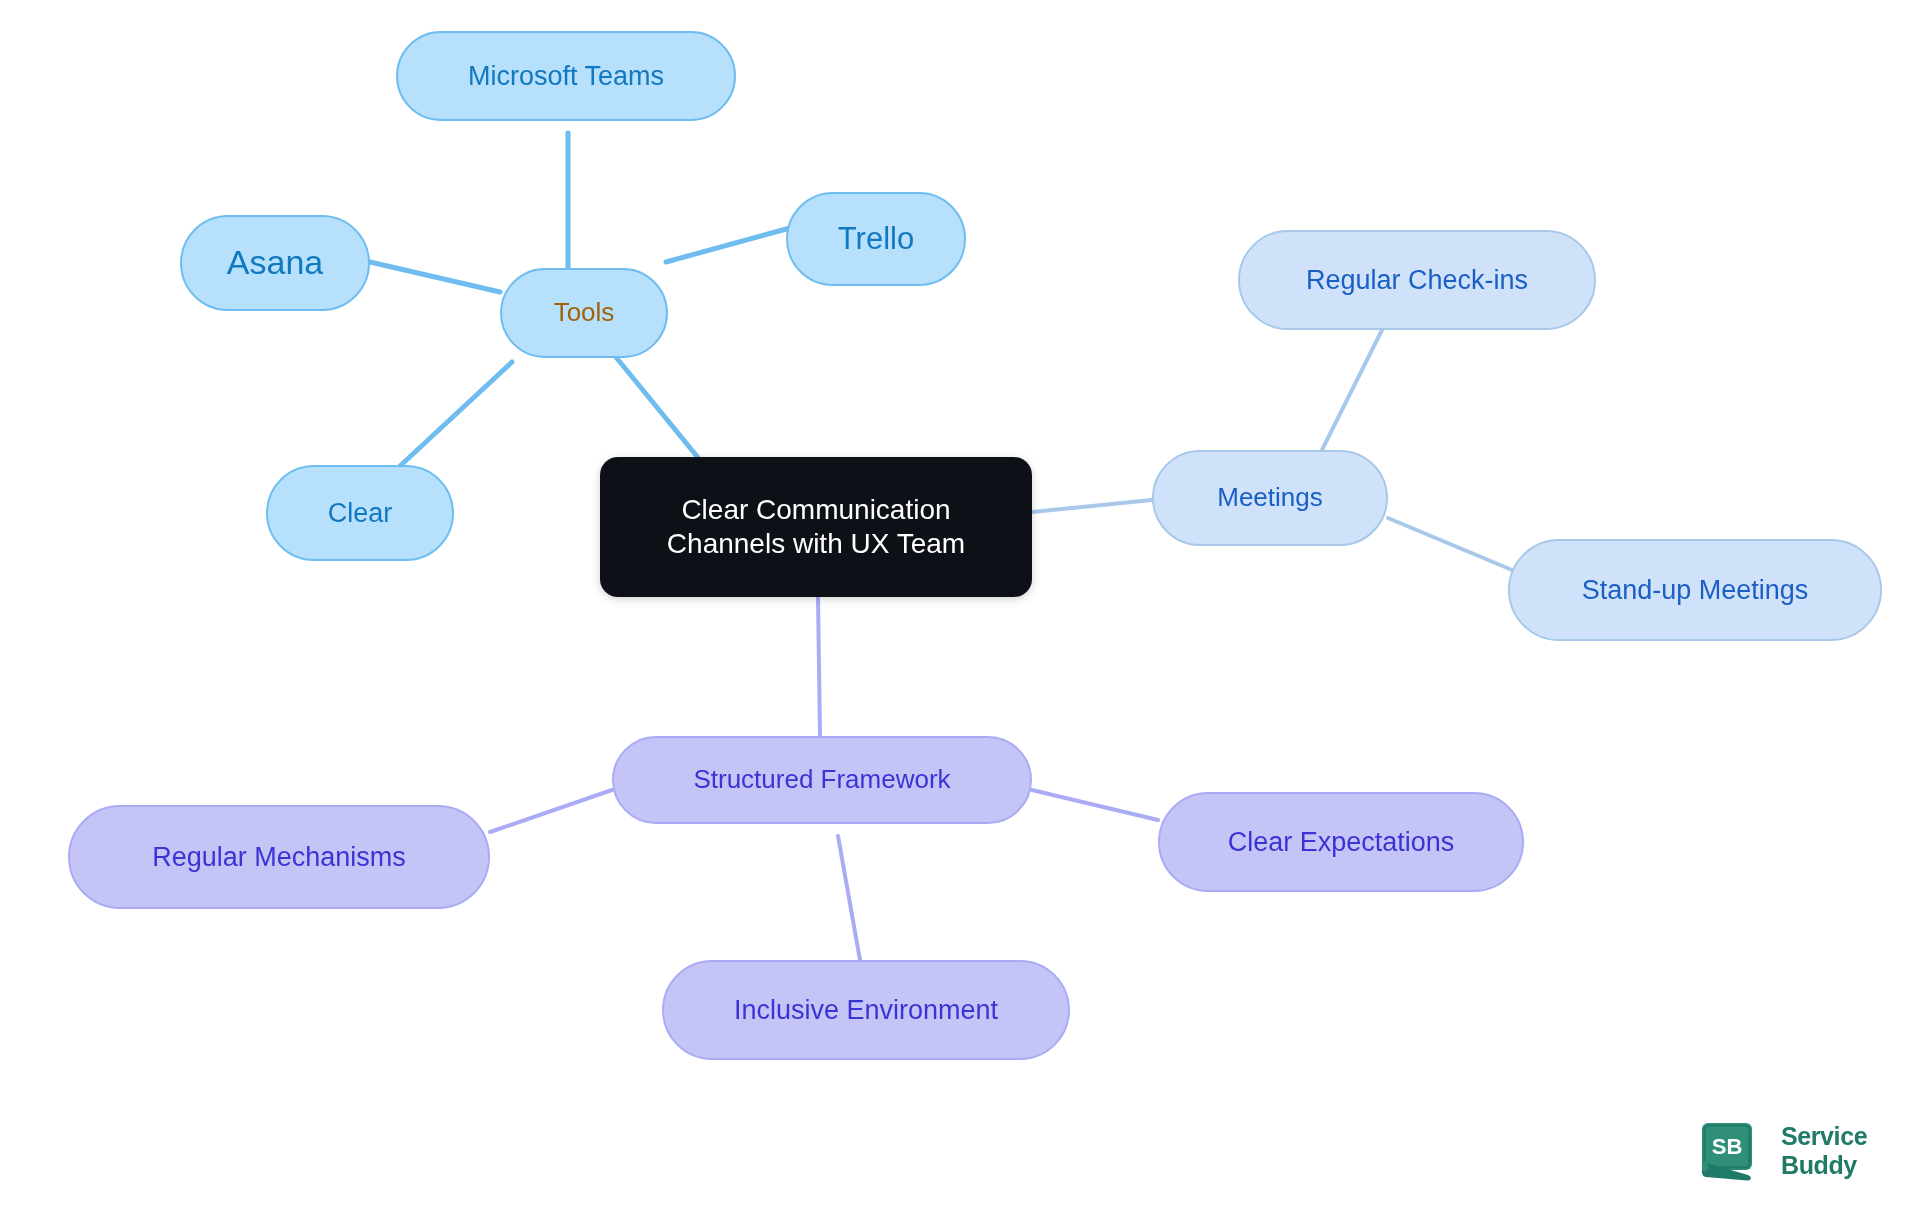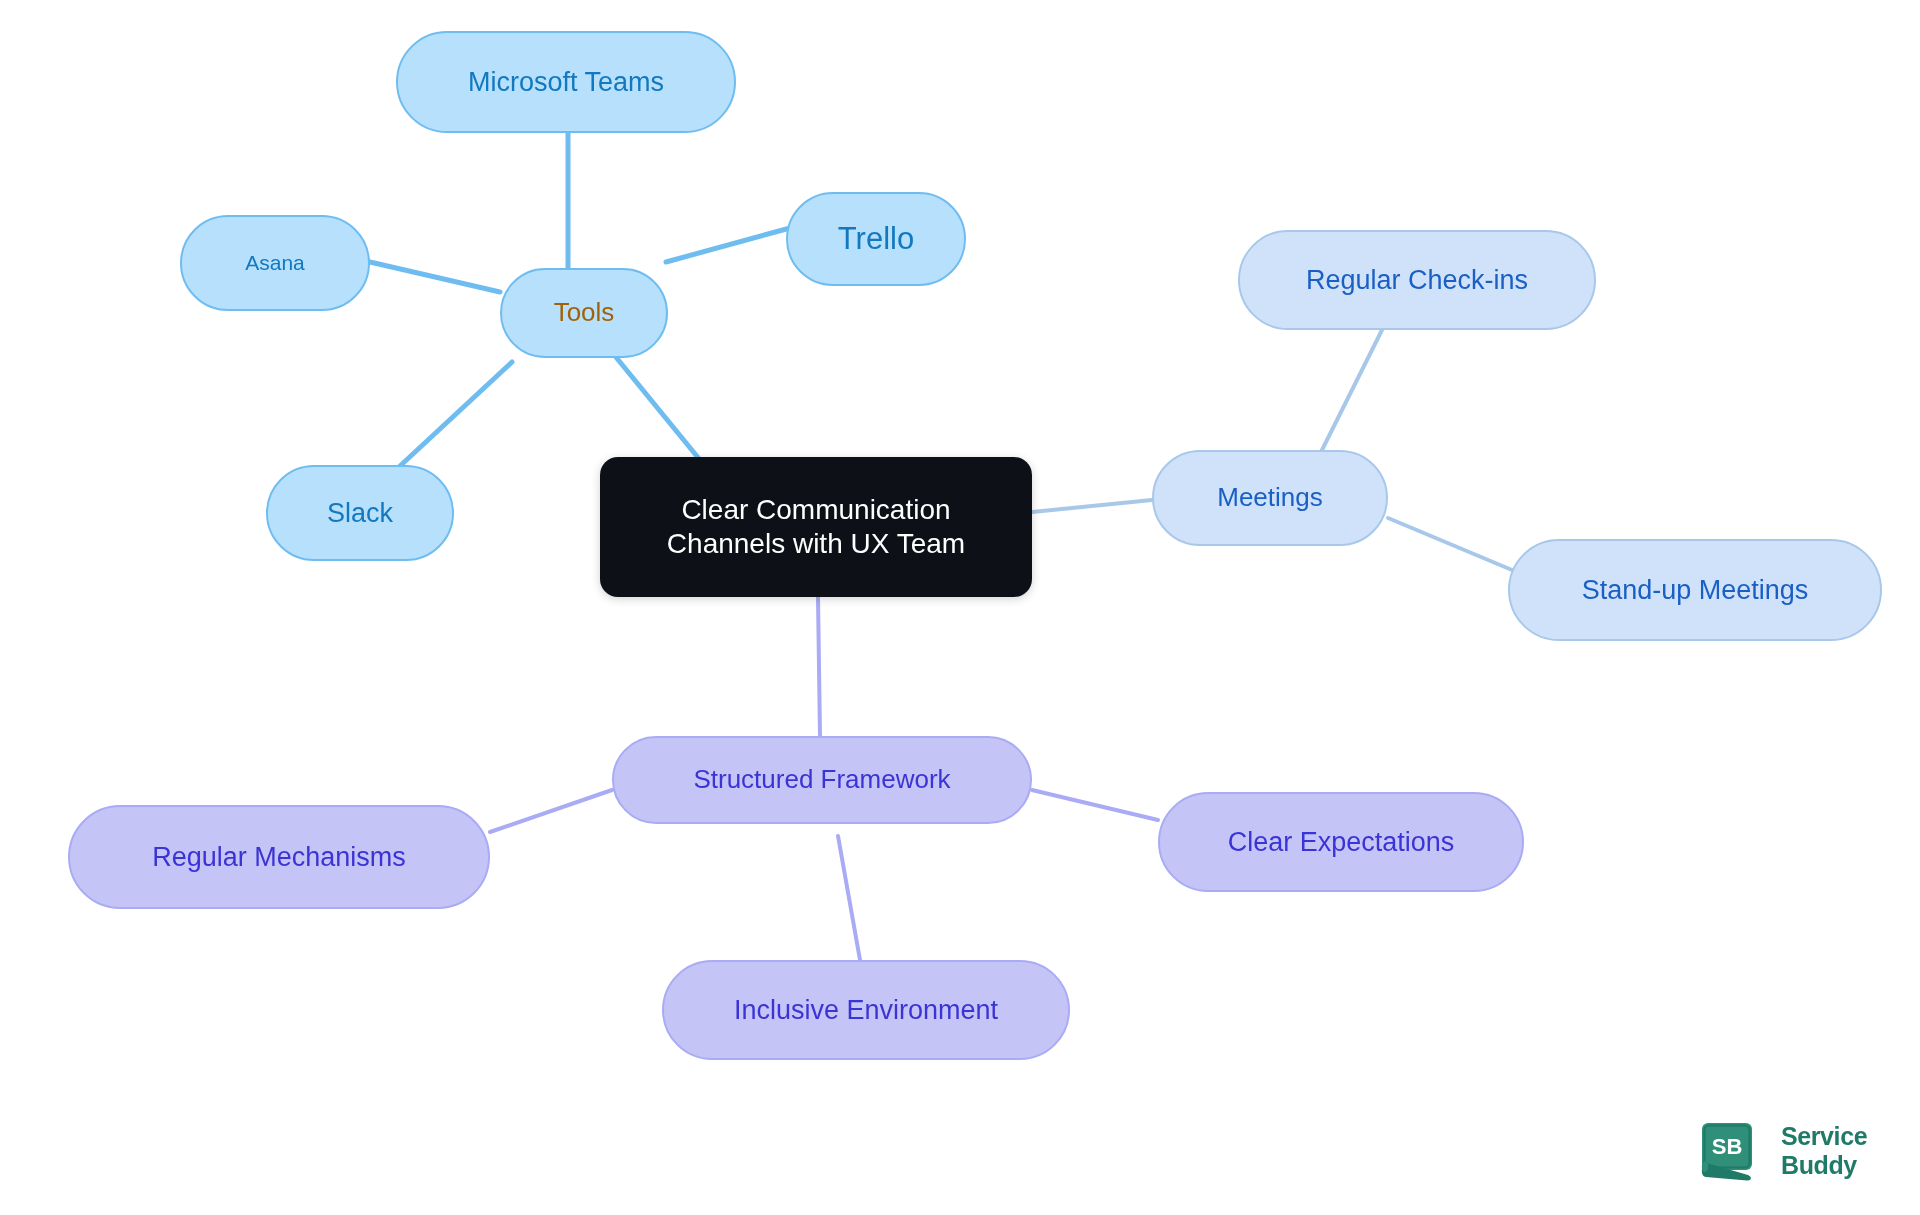--- a/index.html
+++ b/index.html
@@ -83,24 +83,24 @@
       <line x1="1322" y1="450" x2="1382" y2="330" stroke="#a8c8ea" stroke-width="4" stroke-linecap="round"></line>
       <line x1="1388" y1="518" x2="1512" y2="570" stroke="#a8c8ea" stroke-width="4" stroke-linecap="round"></line>
       <line x1="818" y1="597" x2="820" y2="736" stroke="#a9abf5" stroke-width="4" stroke-linecap="round"></line>
       <line x1="1032" y1="790" x2="1158" y2="820" stroke="#a9abf5" stroke-width="4" stroke-linecap="round"></line>
       <line x1="612" y1="790" x2="490" y2="832" stroke="#a9abf5" stroke-width="4" stroke-linecap="round"></line>
       <line x1="838" y1="836" x2="860" y2="960" stroke="#a9abf5" stroke-width="4" stroke-linecap="round"></line>
     </svg>
 <div class="node root" style="left: 600px; top: 457px; width: 432px; height: 140px; background: rgb(13, 17, 23); border-color: rgb(13, 17, 23); color: rgb(255, 255, 255); font-size: 28px;"><span>Clear Communication
 Channels with UX Team</span></div>
     <div class="node" style="left: 500px; top: 268px; width: 168px; height: 90px; background: rgb(182, 224, 251); border-color: rgb(111, 189, 240); color: #a16207; font-size: 26px;"><span>Tools</span></div>
-    <div class="node" style="left: 396px; top: 31px; width: 340px; height: 102px; background: rgb(182, 224, 251); border-color: rgb(111, 189, 240); color: rgb(18, 120, 191); font-size: 27px;"><span>Microsoft Teams</span></div>
+    <div class="node" style="left: 396px; top: 31px; width: 340px; height: 90px; background: rgb(182, 224, 251); border-color: rgb(111, 189, 240); color: rgb(18, 120, 191); font-size: 27px;"><span>Microsoft Teams</span></div>
     <div class="node" style="left: 786px; top: 192px; width: 180px; height: 94px; background: rgb(182, 224, 251); border-color: rgb(111, 189, 240); color: rgb(18, 120, 191); font-size: 31px;"><span>Trello</span></div>
-    <div class="node" style="left: 180px; top: 215px; width: 190px; height: 96px; background: rgb(182, 224, 251); border-color: rgb(111, 189, 240); color: rgb(18, 120, 191); font-size: 21px;"><span>Asana</span></div>
-    <div class="node" style="left: 266px; top: 465px; width: 188px; height: 96px; background: rgb(182, 224, 251); border-color: rgb(111, 189, 240); color: rgb(18, 120, 191); font-size: 27px;"><span>Slack</span></div>
+    <div class="node" style="left: 180px; top: 215px; width: 190px; height: 96px; background: rgb(182, 224, 251); border-color: rgb(111, 189, 240); color: rgb(18, 120, 191); font-size: 34px;"><span>Asana</span></div>
+    <div class="node" style="left: 266px; top: 465px; width: 188px; height: 96px; background: rgb(182, 224, 251); border-color: rgb(111, 189, 240); color: rgb(18, 120, 191); font-size: 27px;"><span>Clear</span></div>
     <div class="node" style="left: 1152px; top: 450px; width: 236px; height: 96px; background: rgb(207, 226, 250); border-color: rgb(168, 200, 234); color: rgb(26, 95, 196); font-size: 26px;"><span>Meetings</span></div>
     <div class="node" style="left: 1238px; top: 230px; width: 358px; height: 100px; background: rgb(207, 226, 250); border-color: rgb(168, 200, 234); color: rgb(26, 95, 196); font-size: 27px;"><span>Regular Check-ins</span></div>
     <div class="node" style="left: 1508px; top: 539px; width: 374px; height: 102px; background: rgb(207, 226, 250); border-color: rgb(168, 200, 234); color: rgb(26, 95, 196); font-size: 27px;"><span>Stand-up Meetings</span></div>
     <div class="node" style="left: 612px; top: 736px; width: 420px; height: 88px; background: rgb(197, 196, 247); border-color: rgb(169, 171, 245); color: rgb(59, 52, 212); font-size: 26px;"><span>Structured Framework</span></div>
     <div class="node" style="left: 1158px; top: 792px; width: 366px; height: 100px; background: rgb(197, 196, 247); border-color: rgb(169, 171, 245); color: rgb(59, 52, 212); font-size: 27px; justify-content: center;"><span>Clear Expectations</span></div>
     <div class="node" style="left: 68px; top: 805px; width: 422px; height: 104px; background: rgb(197, 196, 247); border-color: rgb(169, 171, 245); color: rgb(59, 52, 212); font-size: 27px;"><span>Regular Mechanisms</span></div>
     <div class="node" style="left: 662px; top: 960px; width: 408px; height: 100px; background: rgb(197, 196, 247); border-color: rgb(169, 171, 245); color: rgb(59, 52, 212); font-size: 27px;"><span>Inclusive Environment</span></div>
   </div>
 
 <div id="logo" style="left: 1700px; top: 1120px;">

